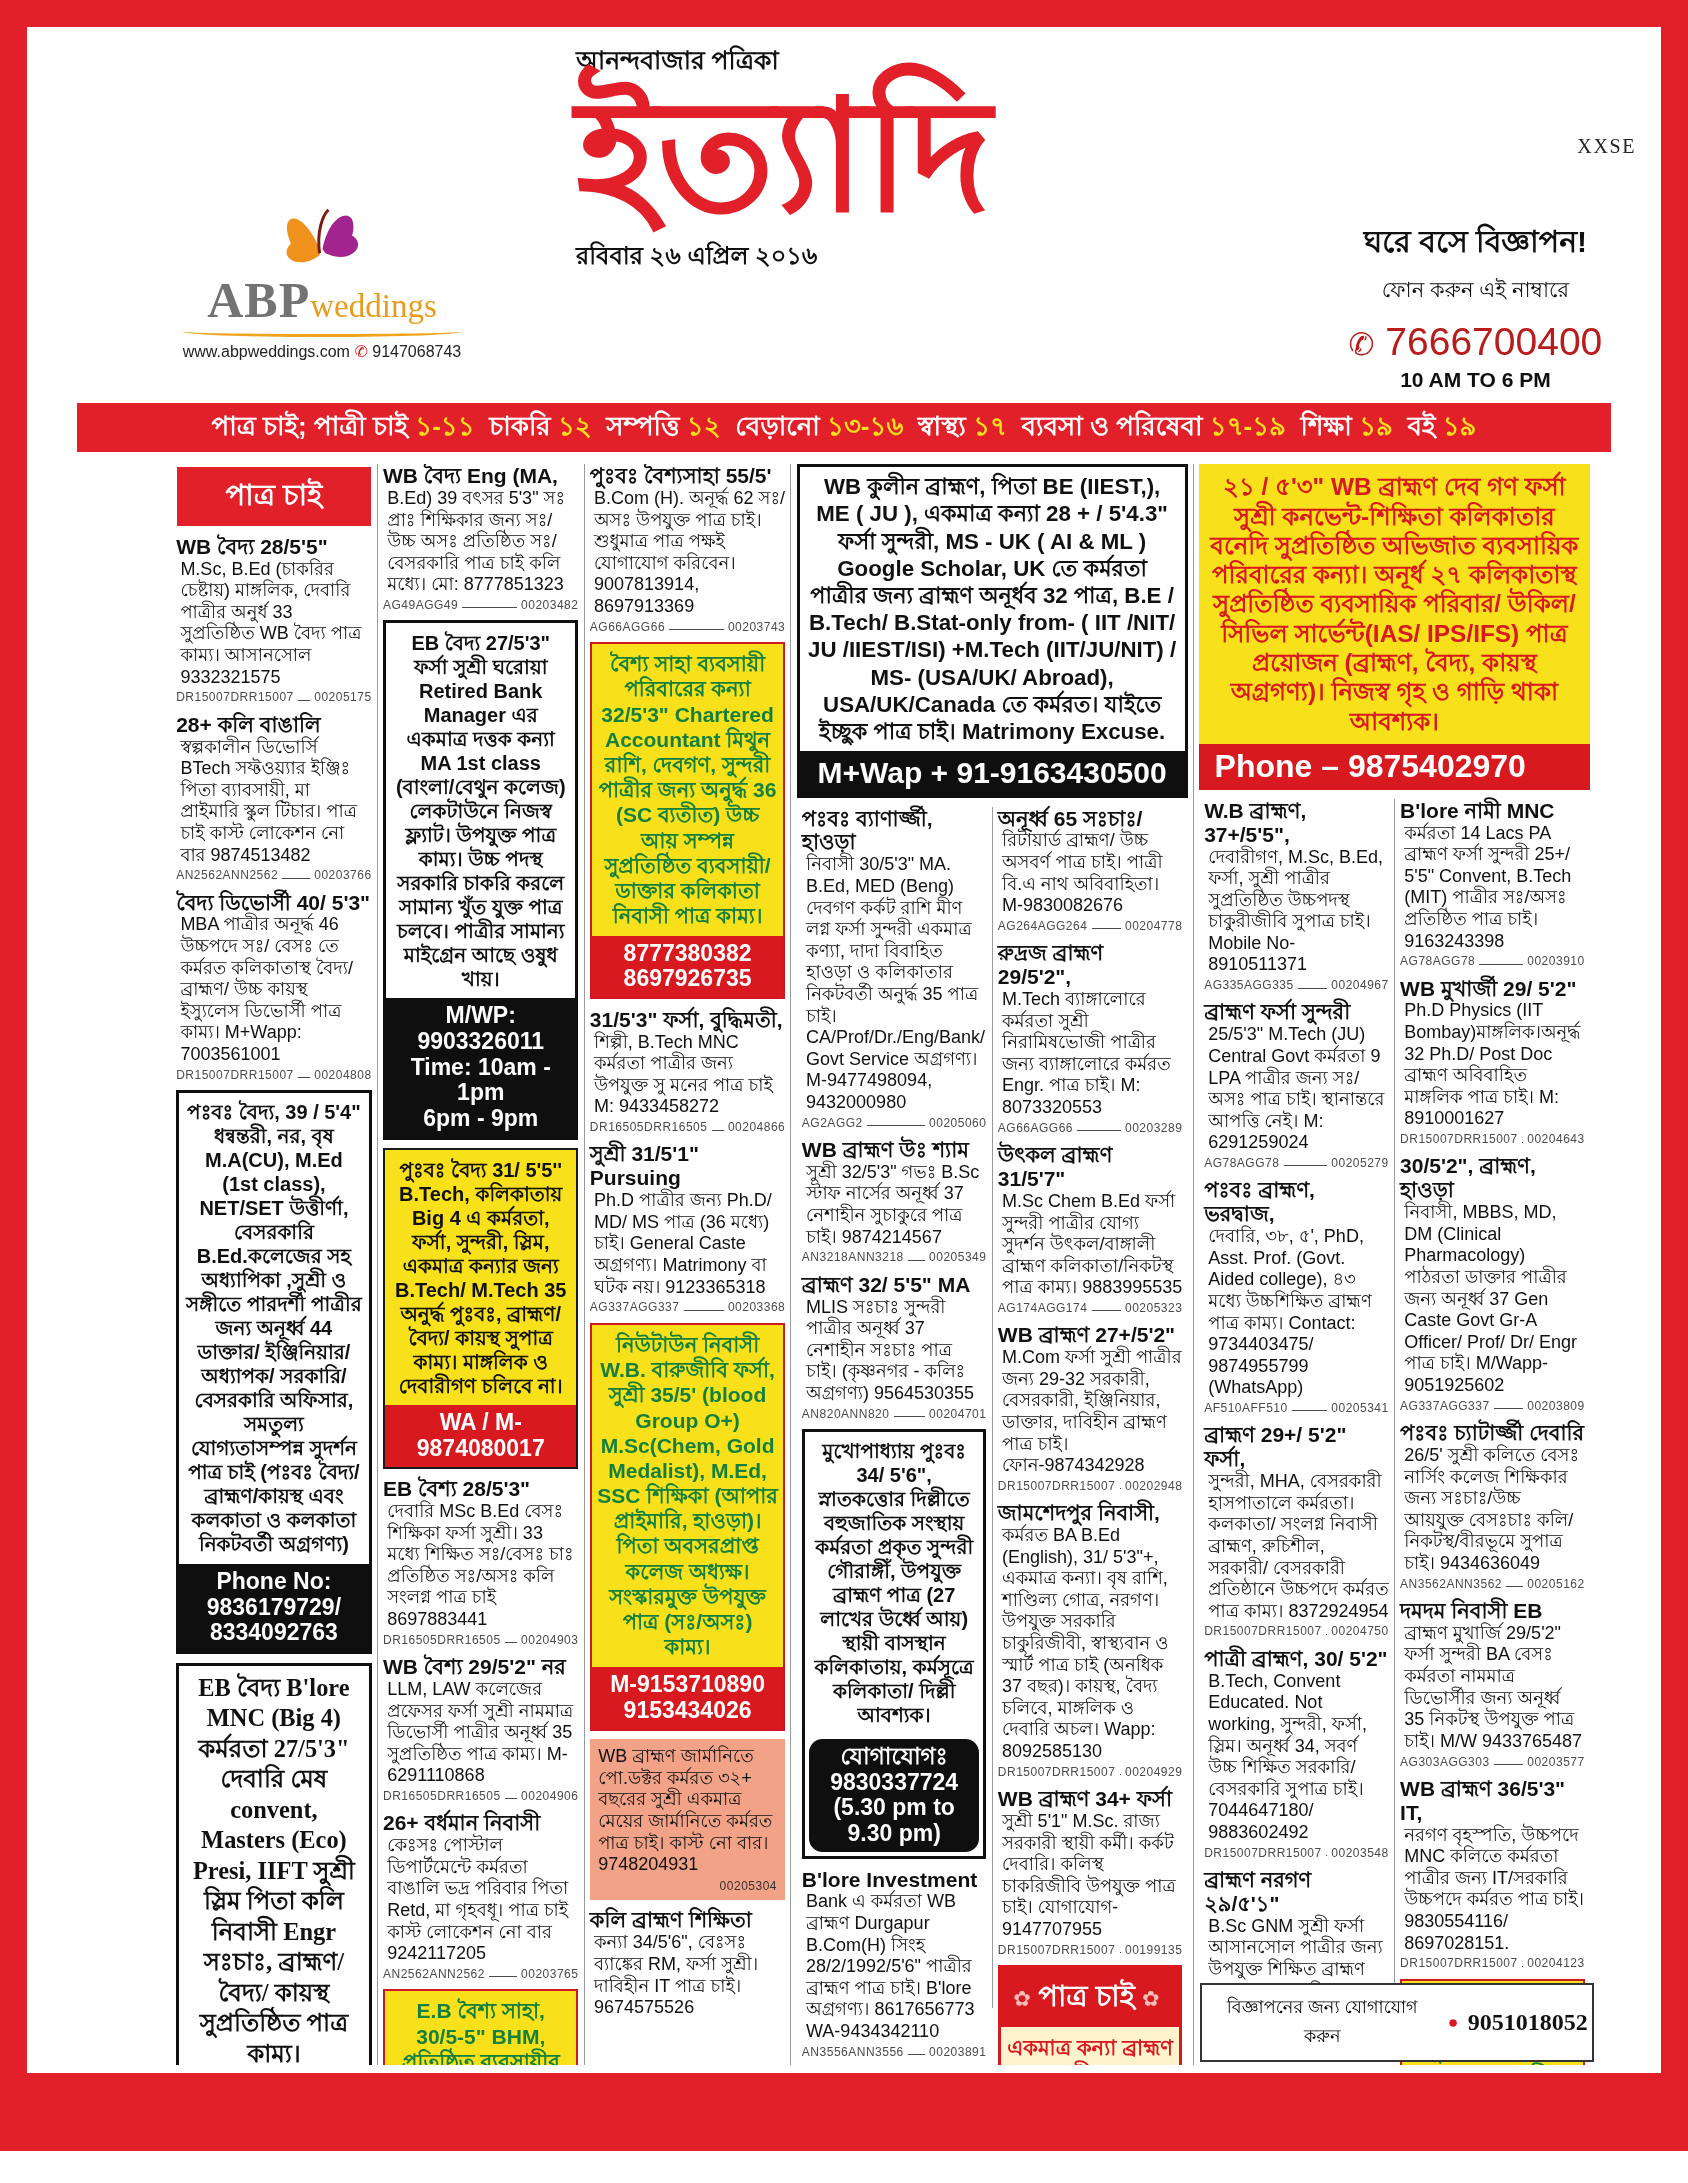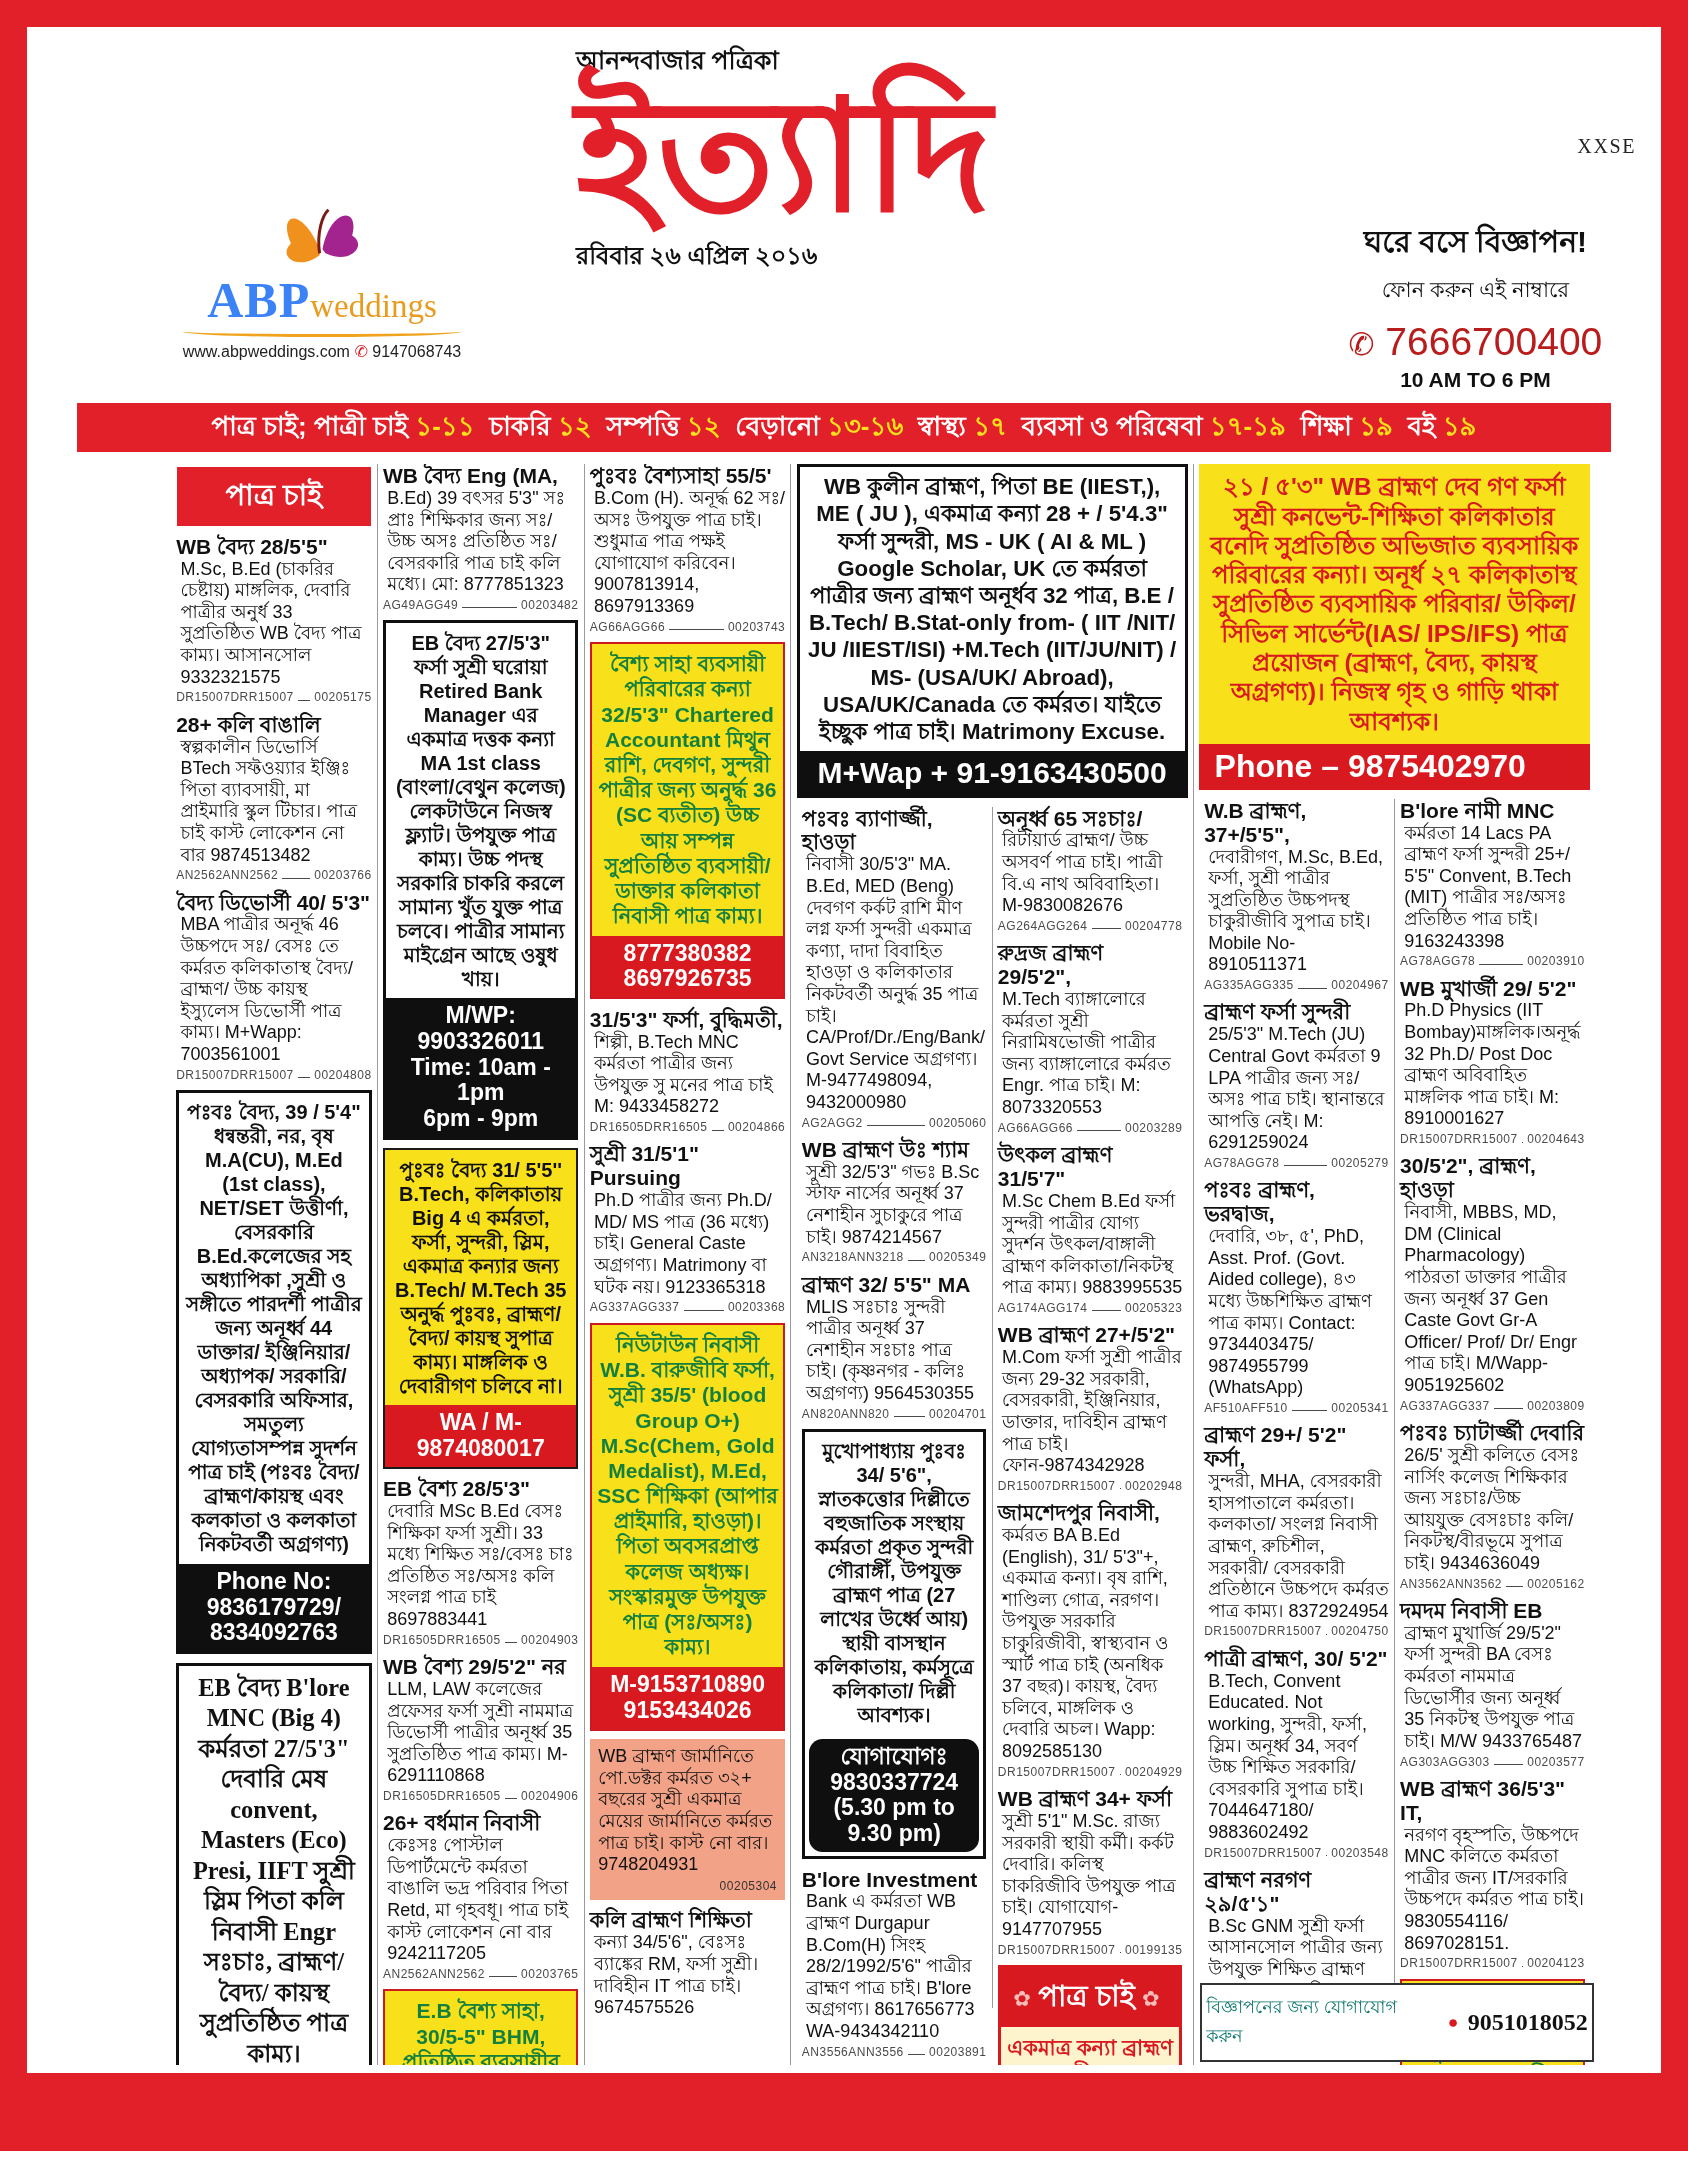--- a/index.html
+++ b/index.html
@@ -11,21 +11,21 @@
   .redframe{
     position:absolute;left:0;top:0;width:1688px;height:2151px;
     box-sizing:border-box;border:27px solid #e1202a;border-bottom-width:78px;
     pointer-events:none;z-index:5;
   }
   
   .hdr{position:absolute;left:31px;top:36px;right:31px;height:364px;}
   .logo{position:absolute;left:130px;top:156px;width:322px;text-align:center;}
   .logo svg{display:block;margin:0 auto;}
   .logo .line1{font-family:"Liberation Serif","DejaVu Serif",serif;line-height:1;}
-  .logo .abp{color:#3b82f6;font-size:50px;font-weight:700;letter-spacing:1px;}
+  .logo .abp{color:#737373;font-size:50px;font-weight:700;letter-spacing:1px;}
   .logo .wed{color:#e89b1c;font-size:33px;font-weight:400;}
   .logo .swoosh{height:8.3px;margin:1px 21px 5.2px;border-bottom:3.6px solid #f0a41e;border-radius:50%;}
   .logo .url{font-size:16px;color:#222;margin-top:3.1px;}
   .logo .url .ph-ic{color:#d8191f;font-weight:700;}
   .mast{position:absolute;left:545px;top:5.2px;width:597px;}
   .mast .kicker{font-size:25px;font-weight:700;color:#111;}
   .mast .title{font-size:156px;line-height:.95;font-weight:800;color:#e1202a;
     font-family:"Liberation Serif","DejaVu Serif",serif;}
   .mast .date{font-size:24px;font-weight:700;color:#111;margin-top:4.2px;}
   .edition{position:absolute;right:21px;top:99px;font-family:"Liberation Serif","DejaVu Serif",serif;
@@ -86,21 +86,21 @@
     font-size:21px;line-height:1.25;padding:7.3px 5.2px;}
   .inner.widebox{border:3.1px solid #0f0f0f;}
   .inner.widebox .b{font-weight:800;text-align:center;font-size:22.3px;line-height:1.22;padding:6.2px 7.3px;}
   .inner.widebox .band{font-size:30px;}
   .inner.wideyellow{background:#f8e11a;}
   .inner.wideyellow .b{color:#d8191f;font-weight:800;text-align:center;font-size:24.4px;
     line-height:1.2;padding:8.3px 7.3px;}
   .inner.wideyellow .band{font-size:32px;text-align:left;padding-left:15.6px;}
   .adfooter{position:absolute;left:6.2px;right:1px;bottom:3.1px;background:#fff;border:2.1px solid #333;
     display:flex;align-items:center;justify-content:center;gap:9.4px;padding:8.3px 4.2px;}
-  .adfooter .lbl{font-size:17.7px;color:#0f766e;}
+  .adfooter .lbl{font-size:17.7px;color:#000000;text-align:center;}
   .adfooter .blt{color:#d8191f;font-size:17.7px;}
   .adfooter .num{font-family:"Liberation Serif","DejaVu Serif",serif;font-size:24px;font-weight:700;}
   .w2 .row{padding-bottom:57px;}
 </style>
 </head>
 <body>
 
 <div class="redframe"></div>
 
 <div class="hdr">

